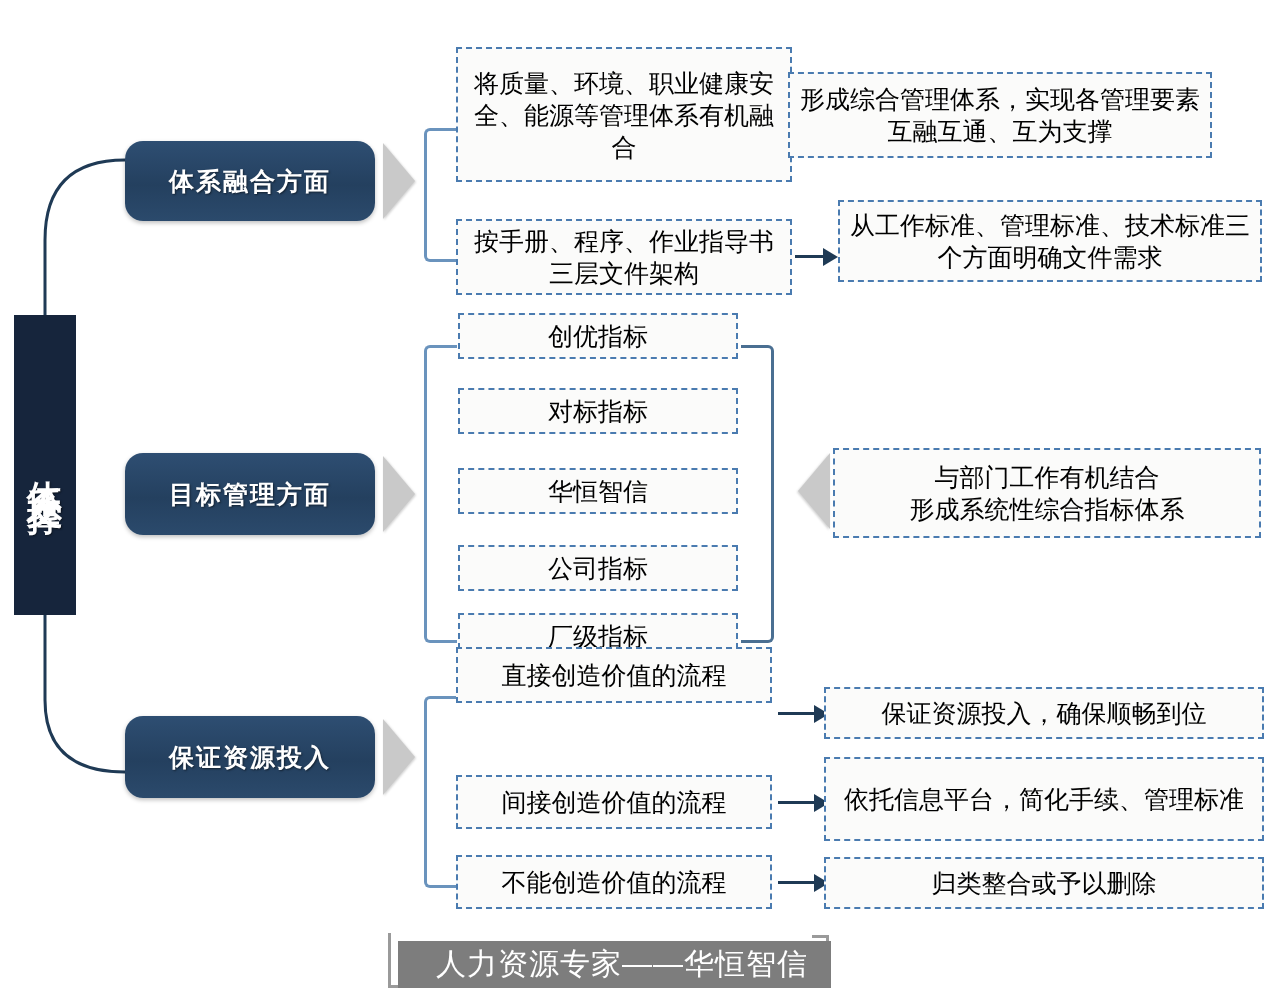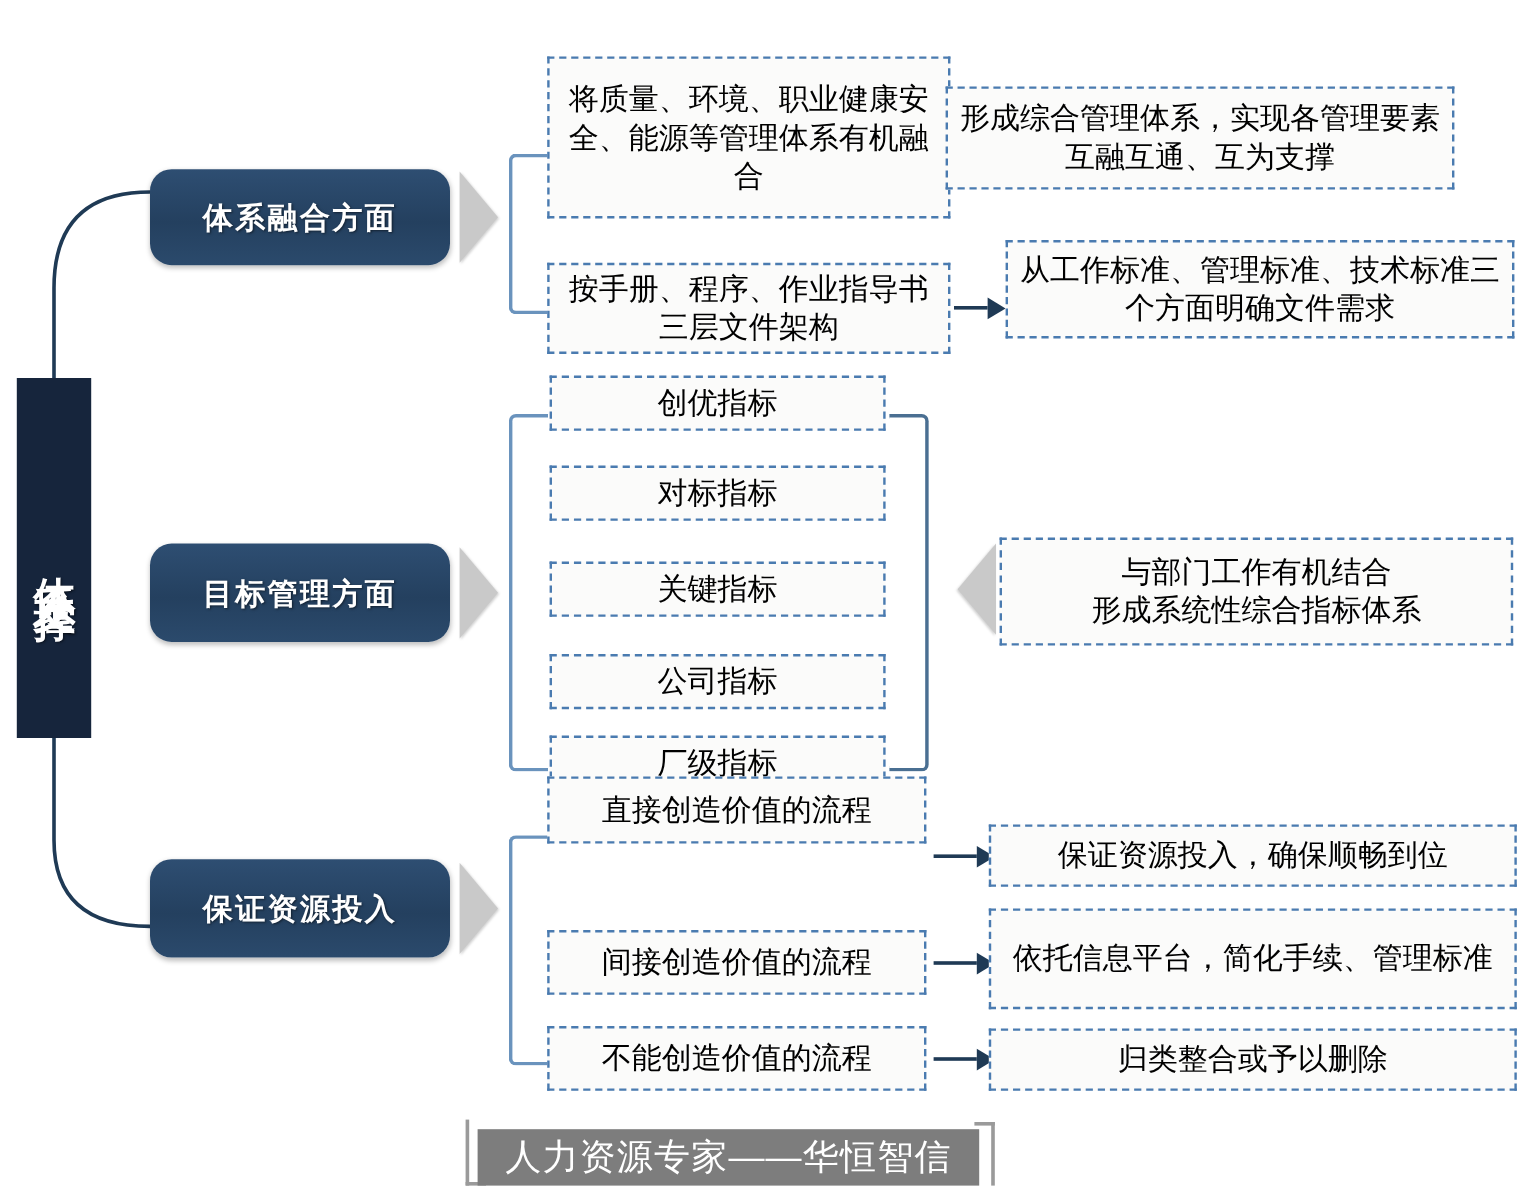--- a/index.html
+++ b/index.html
@@ -144,20 +144,21 @@
     top: 941px;
     width: 418px;
     height: 47px;
     background: #7d7d7d;
     display: flex;
     align-items: center;
     justify-content: center;
     color: #ffffff;
     font-size: 30px;
     letter-spacing: 1px;
+    padding-left: 15px;
   }
   .footer-brk-tl {
     position: absolute;
     left: 388px;
     top: 933px;
     width: 14px;
     height: 52px;
     border-left: 3px solid #9a9a9a;
     border-bottom: 3px solid #9a9a9a;
   }
@@ -206,21 +207,21 @@
     <span class="cat-label">目标管理方面</span>
   </div>
   <div class="tri-right" style="left:383px; top:456px;"></div>
 
   <div class="bracket-left" style="left:424px; top:345px; width:30px; height:292px;"></div>
 
   <div class="bracket-right" style="left:741px; top:345px; width:30px; height:292px;"></div>
 
   <div class="dbox small" style="left:458px; top:313px; width:280px; height:46px;">创优指标</div>
   <div class="dbox small" style="left:458px; top:388px; width:280px; height:46px;">对标指标</div>
-  <div class="dbox small" style="left:458px; top:468px; width:280px; height:46px;">关键指标</div>
+  <div class="dbox small" style="left:458px; top:468px; width:280px; height:46px;">华恒智信</div>
   <div class="dbox small" style="left:458px; top:545px; width:280px; height:46px;">公司指标</div>
   <div class="dbox small" style="left:458px; top:613px; width:280px; height:46px;">厂级指标</div>
 
   <div class="tri-left" style="left:798px; top:453px;"></div>
 
   <div class="dbox" style="left:833px; top:448px; width:428px; height:90px; flex-direction:column;">
     <span>与部门工作有机结合</span>
     <span>形成系统性综合指标体系</span>
   </div>
 

